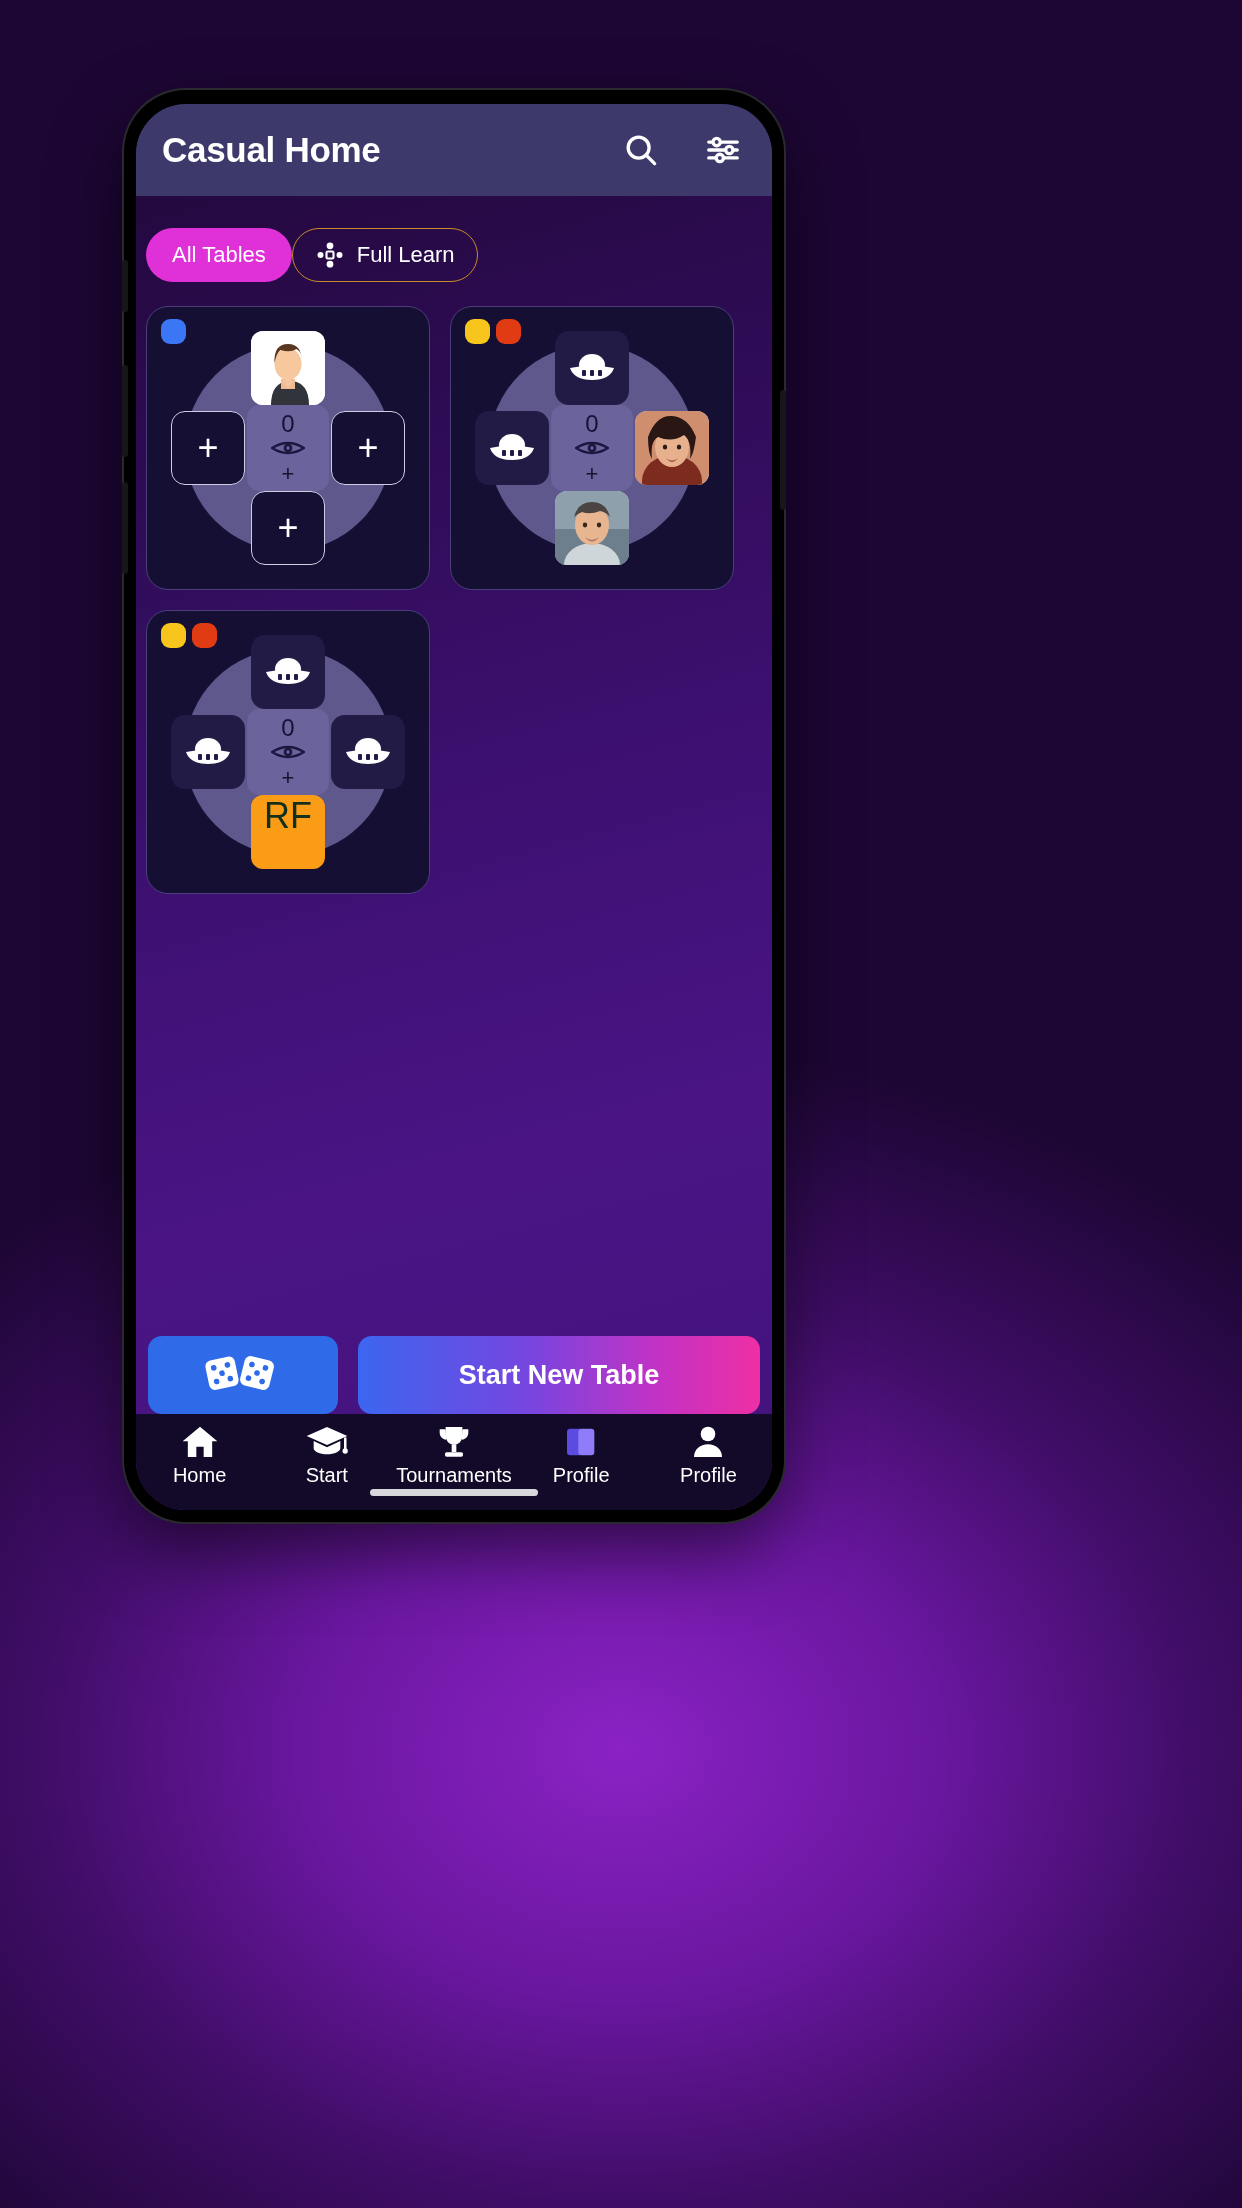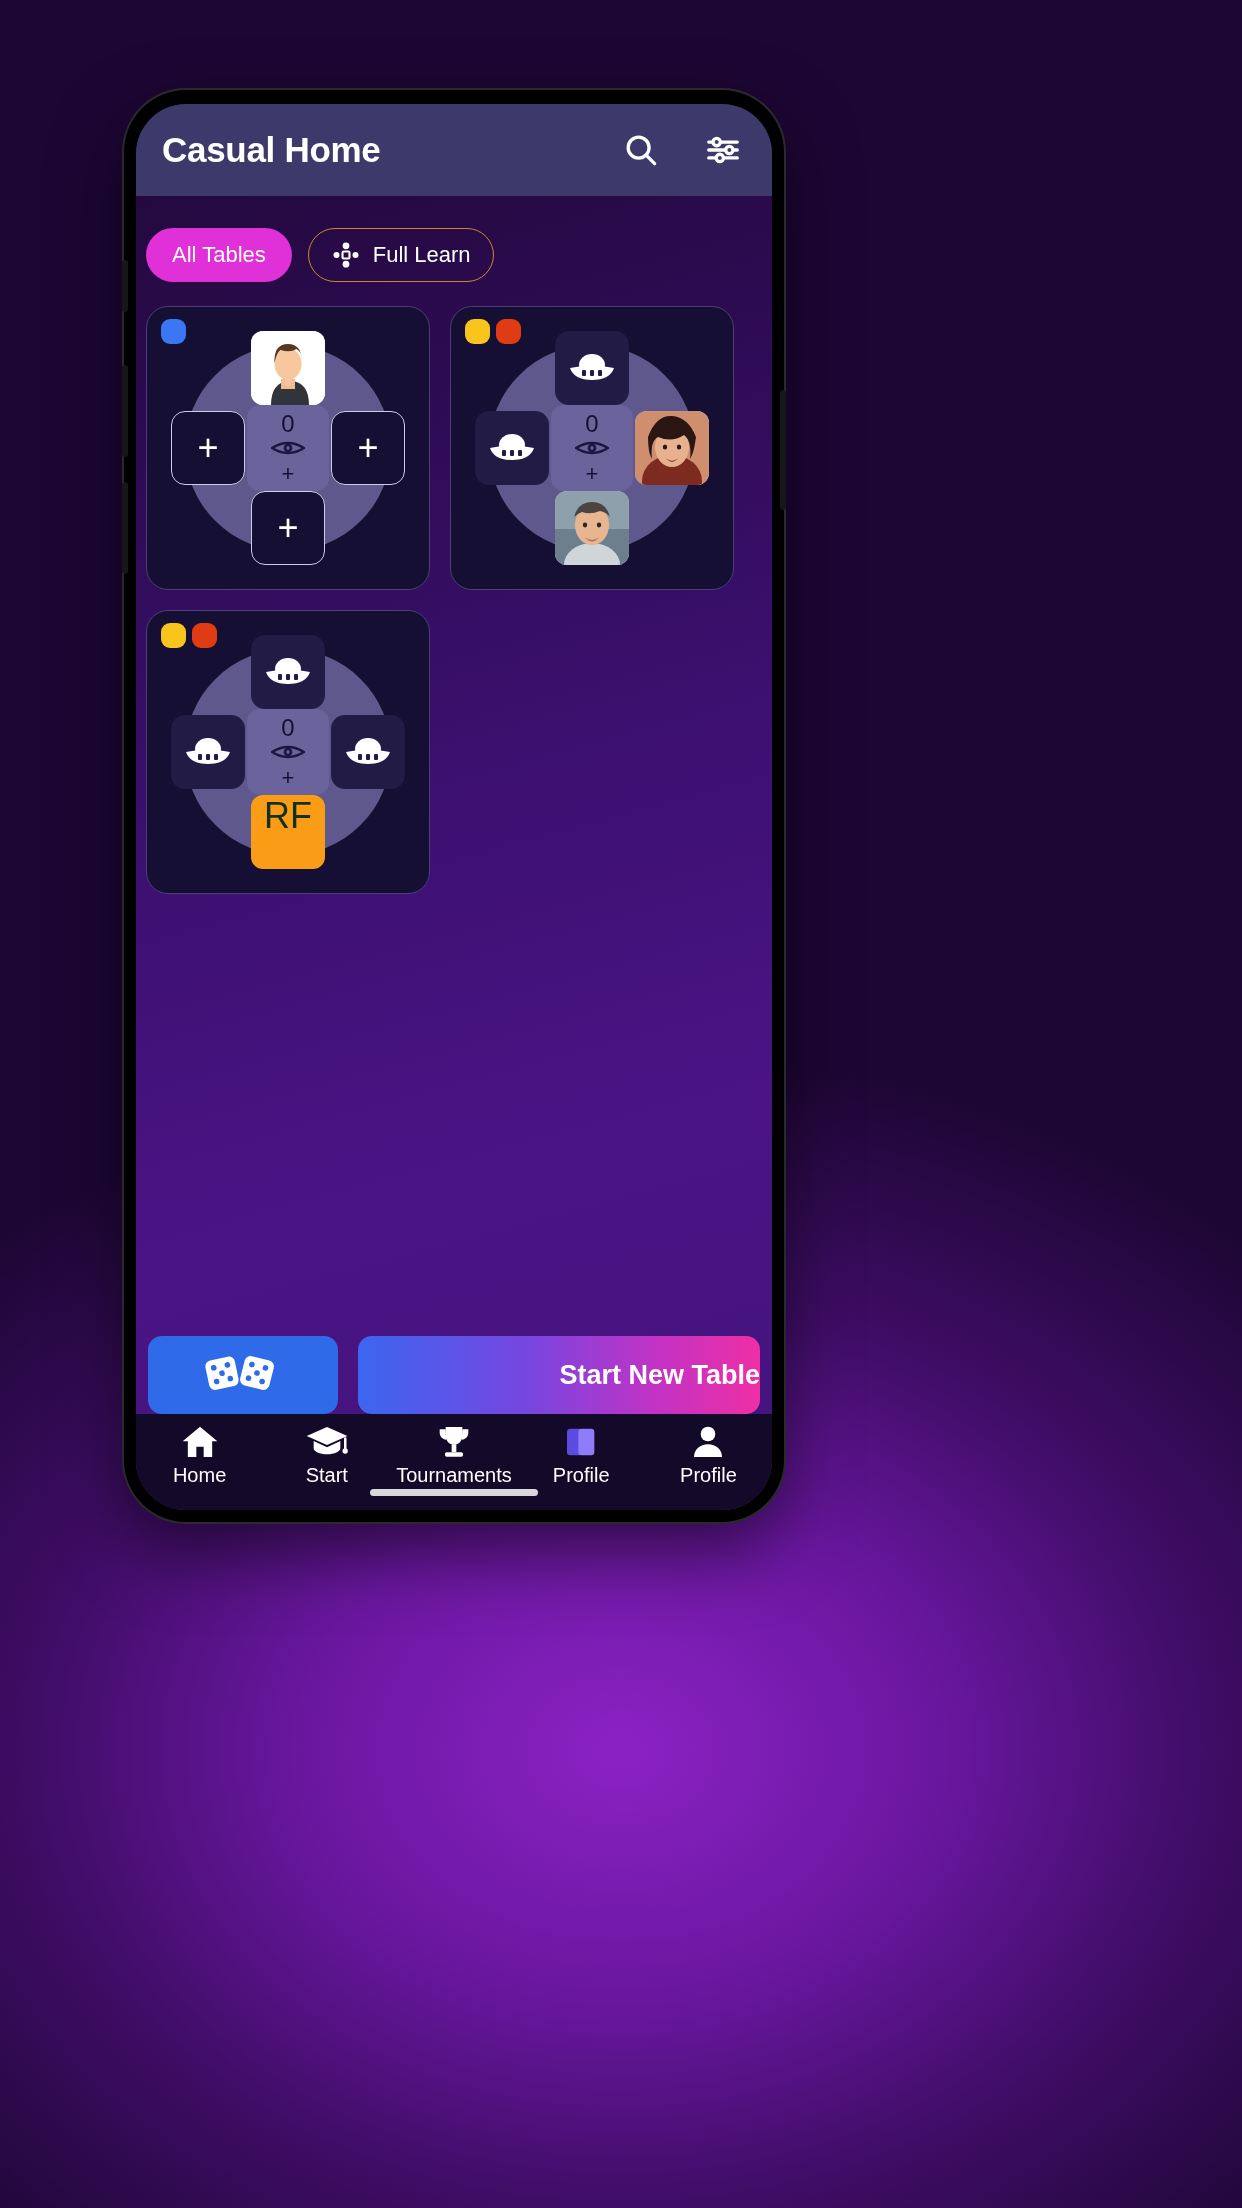--- a/index.html
+++ b/index.html
@@ -58,21 +58,21 @@
 
   
   .content {
     flex:1 1 auto; position:relative; overflow:hidden;
     background:linear-gradient(165deg,#24093f 0%, #2d0b52 18%, #3c1070 45%, #4a1485 72%, #42137c 100%);
     display:flex; flex-direction:column;
   }
 
   
   .tabs {
-    display:flex; gap:16px;
+    display:flex; gap:0;
     padding:32px 0 0 10px;
     flex:0 0 auto;
   }
   .tab {
     height:54px; border-radius:28px;
     display:flex; align-items:center; gap:12px;
     padding:0 22px;
     font-size:22px; color:#fff; cursor:pointer;
     white-space:nowrap;
   }
@@ -159,21 +159,21 @@
     width:190px; height:78px;
     background:#2f6ae8;
     border-radius:14px;
     display:flex; align-items:center; justify-content:center; gap:6px;
     cursor:pointer;
   }
   .start-btn {
     flex:1; height:78px;
     border-radius:14px;
     background:linear-gradient(90deg,#3c66f0 0%, #7646e0 42%, #c432c4 75%, #ee2fa4 100%);
-    display:flex; align-items:center; justify-content:flex-end;
+    display:flex; align-items:center; justify-content:center;
     color:#fff; font-size:27px; font-weight:bold;
     cursor:pointer;
   }
 
   
   .bottomnav {
     position:absolute; left:0; right:0; bottom:0;
     height:96px;
     background:#120a28;
     display:flex; align-items:flex-start;

